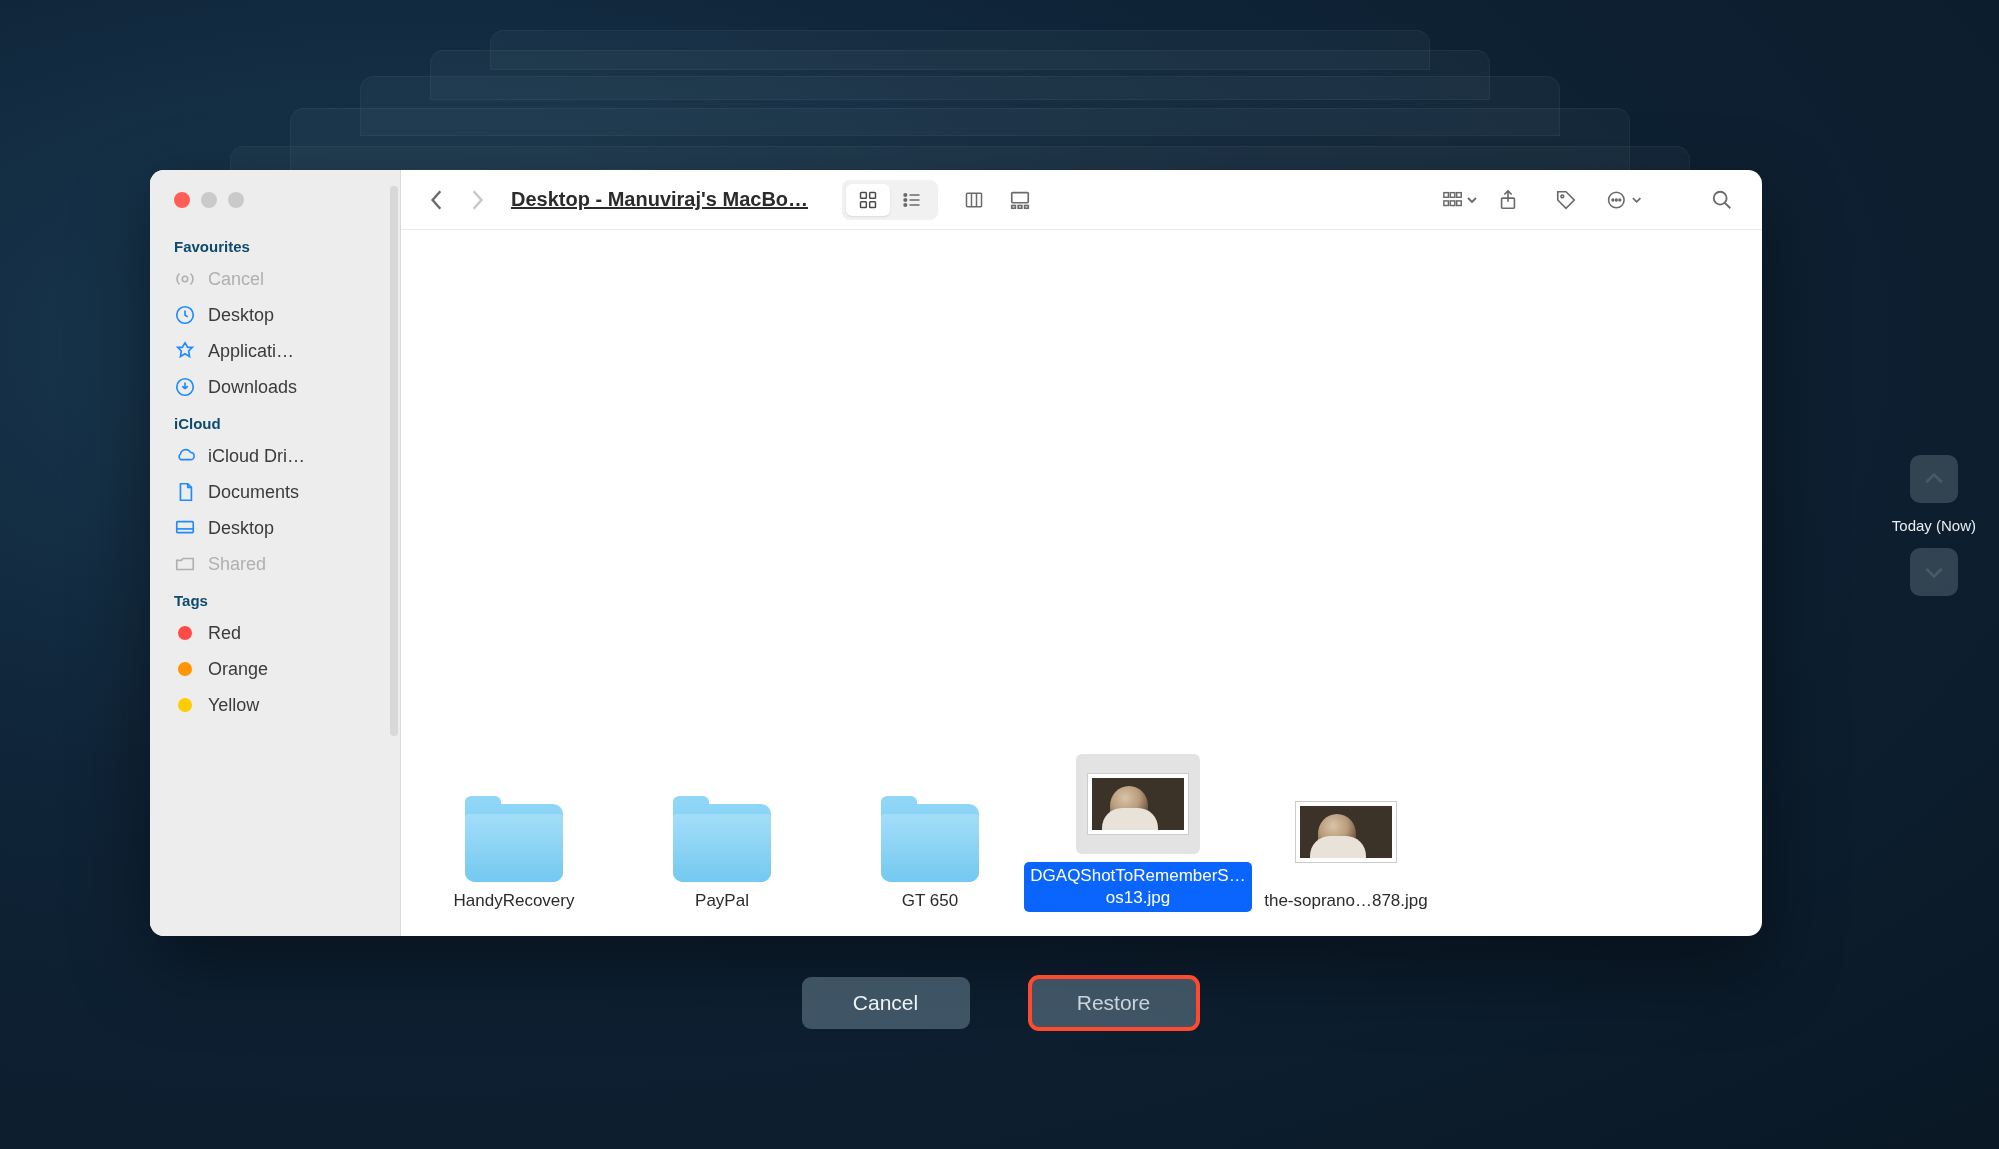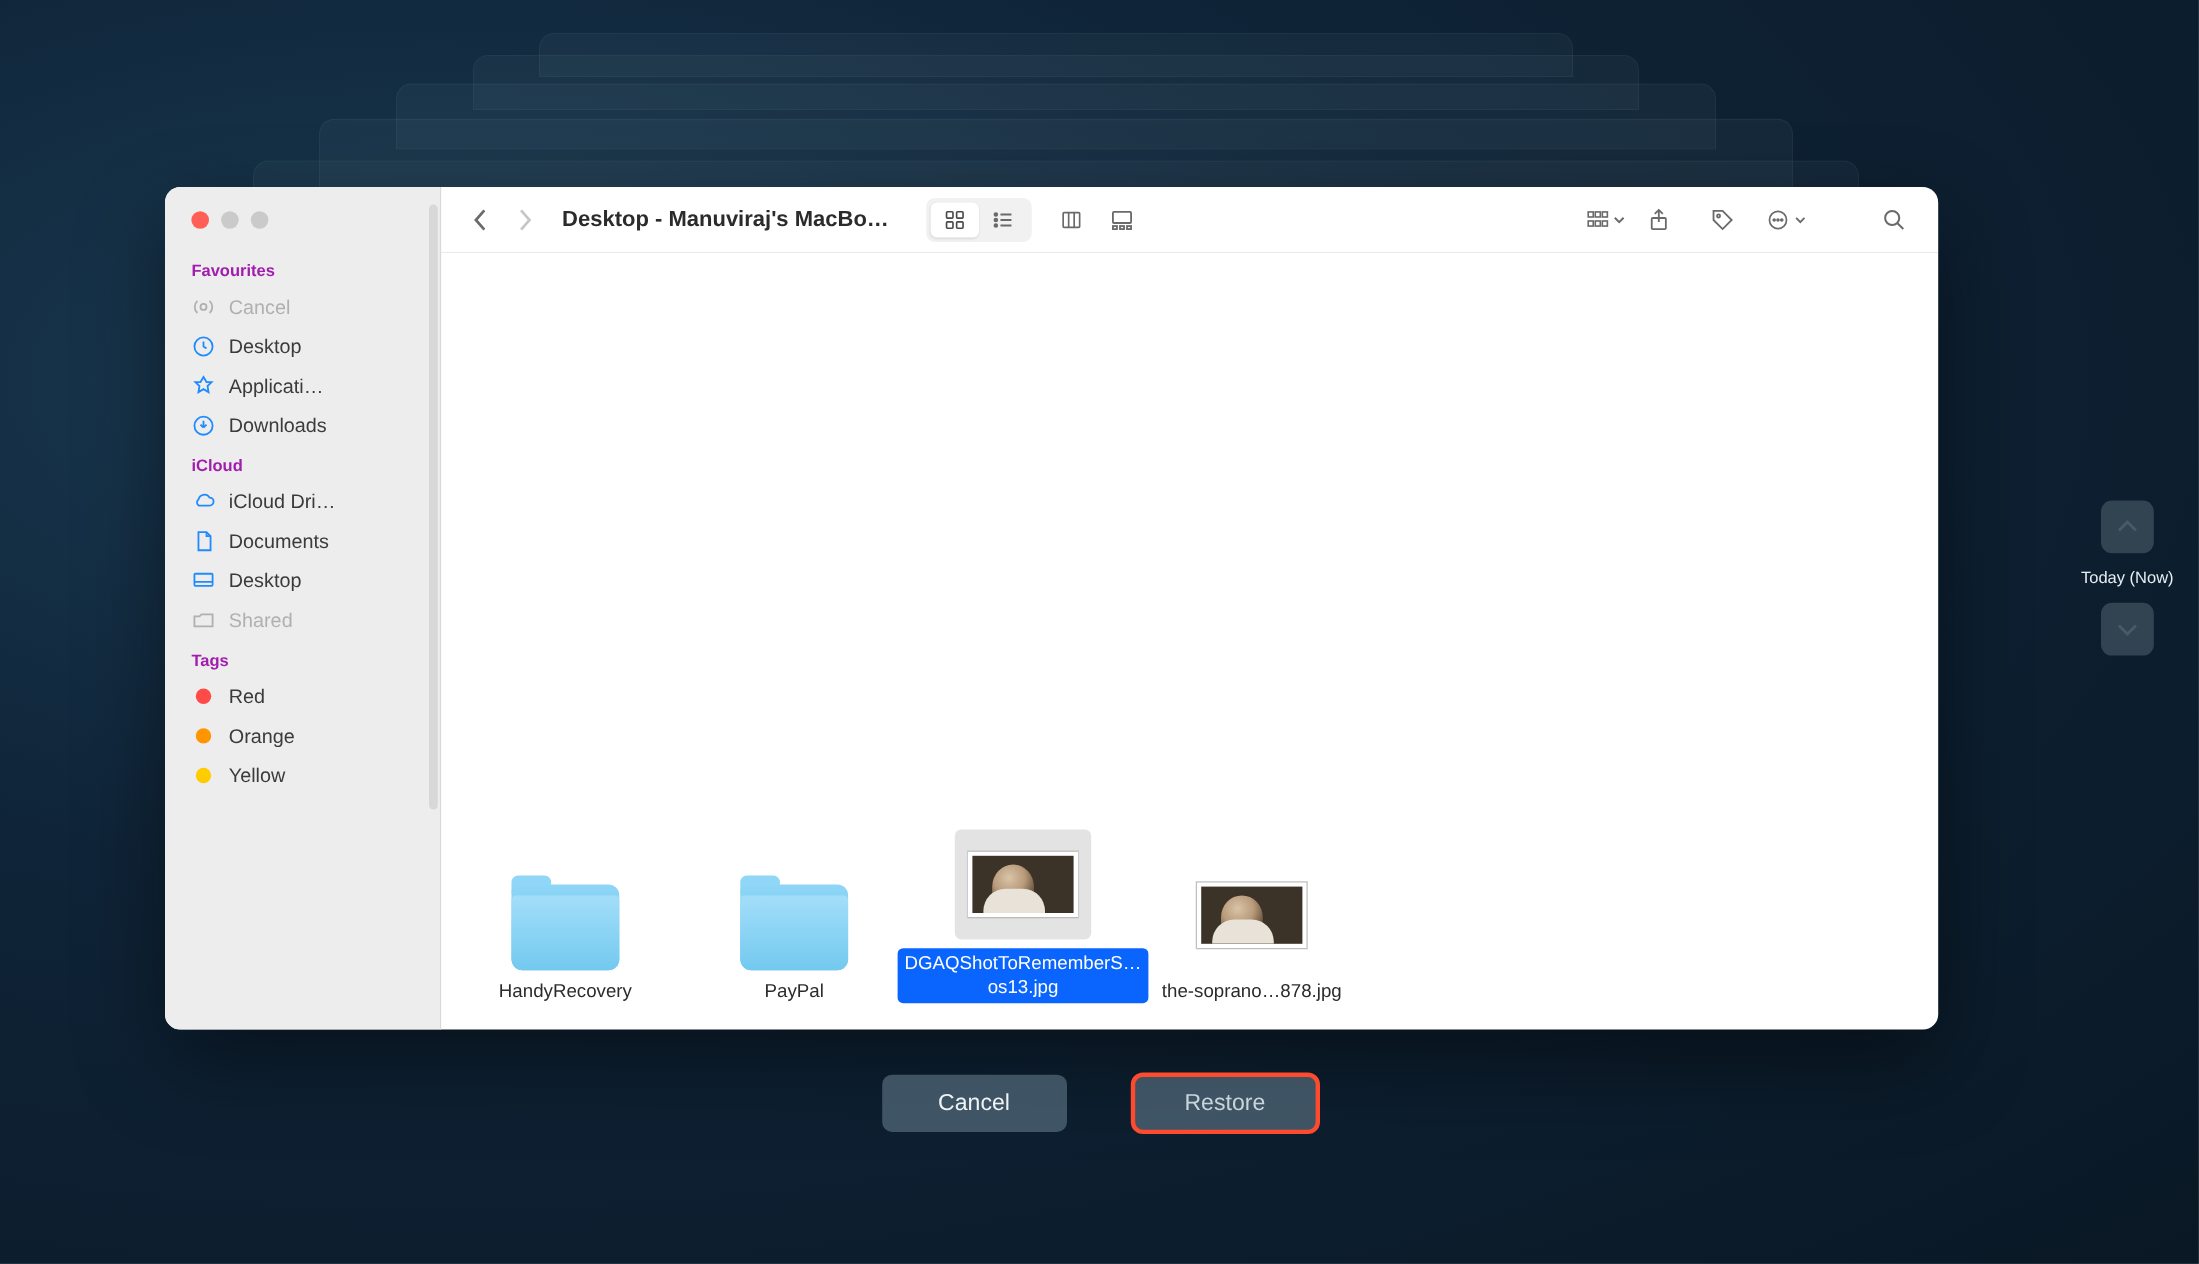--- a/index.html
+++ b/index.html
@@ -45,21 +45,21 @@
 .traffic-lights {
   display: flex; gap: 11px; padding-left: 24px; margin-bottom: 22px;
 }
 .traffic-lights span {
   width: 16px; height: 16px; border-radius: 50%; display: block;
 }
 .tl-red { background: #ff5f57; }
 .tl-yellow { background: #cacaca; }
 .tl-green { background: #cacaca; }
 .section-title {
-  font-size: 15px; font-weight: 600; color: #a21caf;
+  font-size: 15px; font-weight: 600; color: #0c4a6e;
   padding: 8px 24px 6px;
 }
 .sidebar-item {
   display: flex; align-items: center; gap: 12px;
   padding: 7px 24px; font-size: 18px; color: #3b3b3b;
   cursor: default;
 }
 .sidebar-item .icon { width: 22px; height: 22px; display: flex; align-items: center; justify-content: center; }
 .sidebar-item.disabled { color: #b0b0b0; }
 .tag-dot { width: 14px; height: 14px; border-radius: 50%; }
@@ -70,21 +70,21 @@
   height: 60px; display: flex; align-items: center; padding: 0 22px; gap: 12px;
   border-bottom: 1px solid #eaeaea;
 }
 .nav-arrow {
   width: 28px; height: 28px; display: flex; align-items: center; justify-content: center;
   color: #6e6e6e;
 }
 .nav-arrow.disabled { color: #c6c6c6; }
 .title {
   font-size: 20px; font-weight: 600; color: #2b2b2b; margin: 0 8px; max-width: 380px;
-  white-space: nowrap; overflow: hidden; text-overflow: ellipsis;
+  white-space: nowrap; overflow: hidden; text-overflow: ellipsis; text-decoration: underline;
 }
 .view-switch {
   display: flex; background: #f1f1f1; border-radius: 8px; padding: 4px; margin-left: 14px;
 }
 .view-btn {
   width: 44px; height: 32px; display: flex; align-items: center; justify-content: center;
   border-radius: 6px; color: #5c5c5c;
 }
 .view-btn.active { background: #fff; box-shadow: 0 1px 2px rgba(0,0,0,0.1); }
 .view-extra { display: flex; gap: 2px; margin-left: 2px; }
@@ -388,20 +388,28 @@
         </div>
         <div class="file-label">HandyRecovery</div>
       </div>
       <div class="file-item">
         <div class="folder-icon">
           <div class="folder-tab"></div>
             <div class="folder-back"></div>
             <div class="folder-front"></div>
         </div>
         <div class="file-label">PayPal</div>
+      </div>
+      <div class="file-item">
+        <div class="folder-icon">
+          <div class="folder-tab"></div>
+            <div class="folder-back"></div>
+            <div class="folder-front"></div>
+        </div>
+        <div class="file-label">GT 650</div>
       </div>
       <div class="file-item">
         <div class="thumb-wrap selected">
             <div class="thumb"></div>
           </div>
         <div class="file-label selected">DGAQShotToRememberS…os13.jpg</div>
       </div>
       <div class="file-item">
         <div class="thumb-wrap">
             <div class="thumb"></div>

